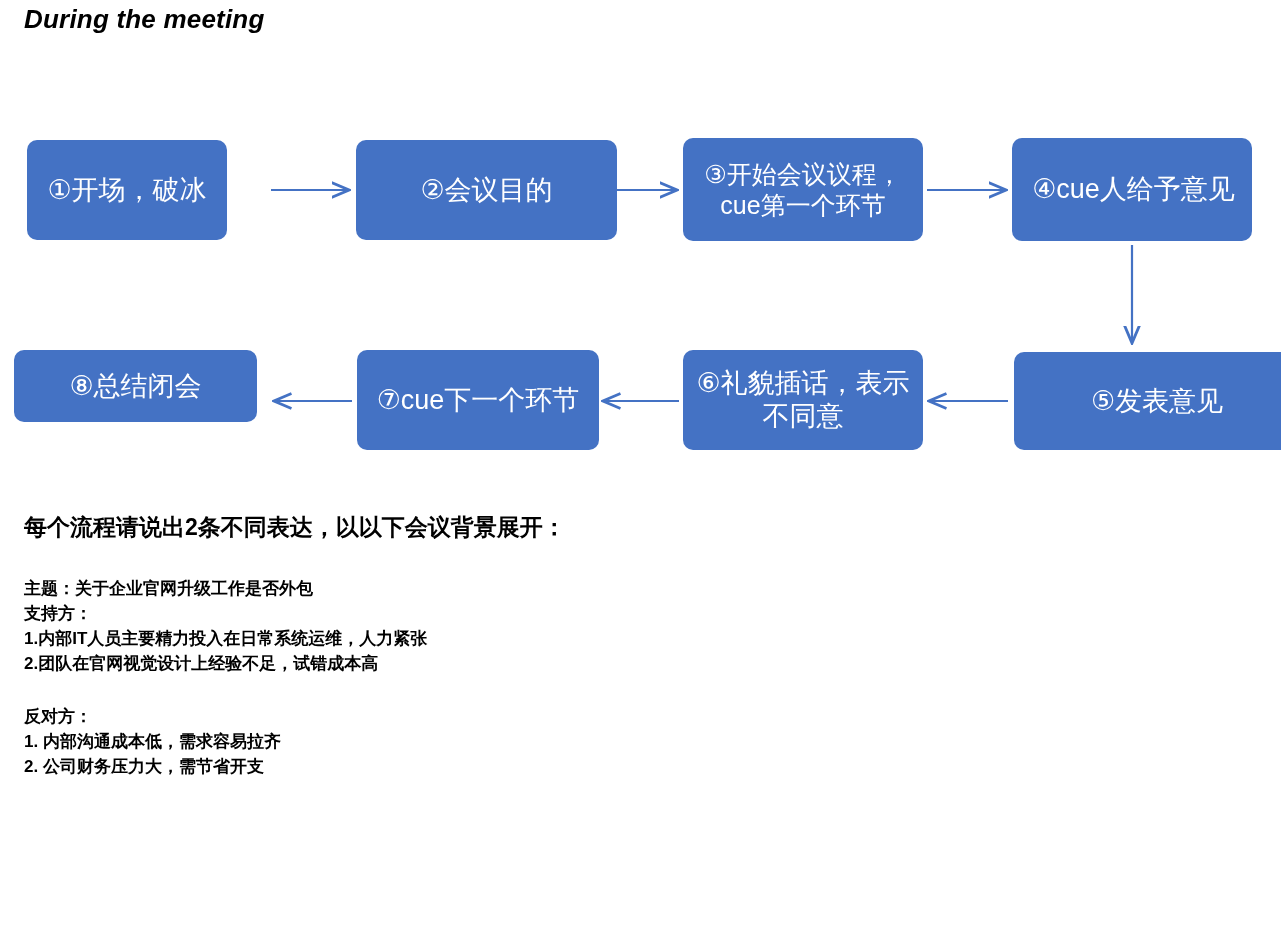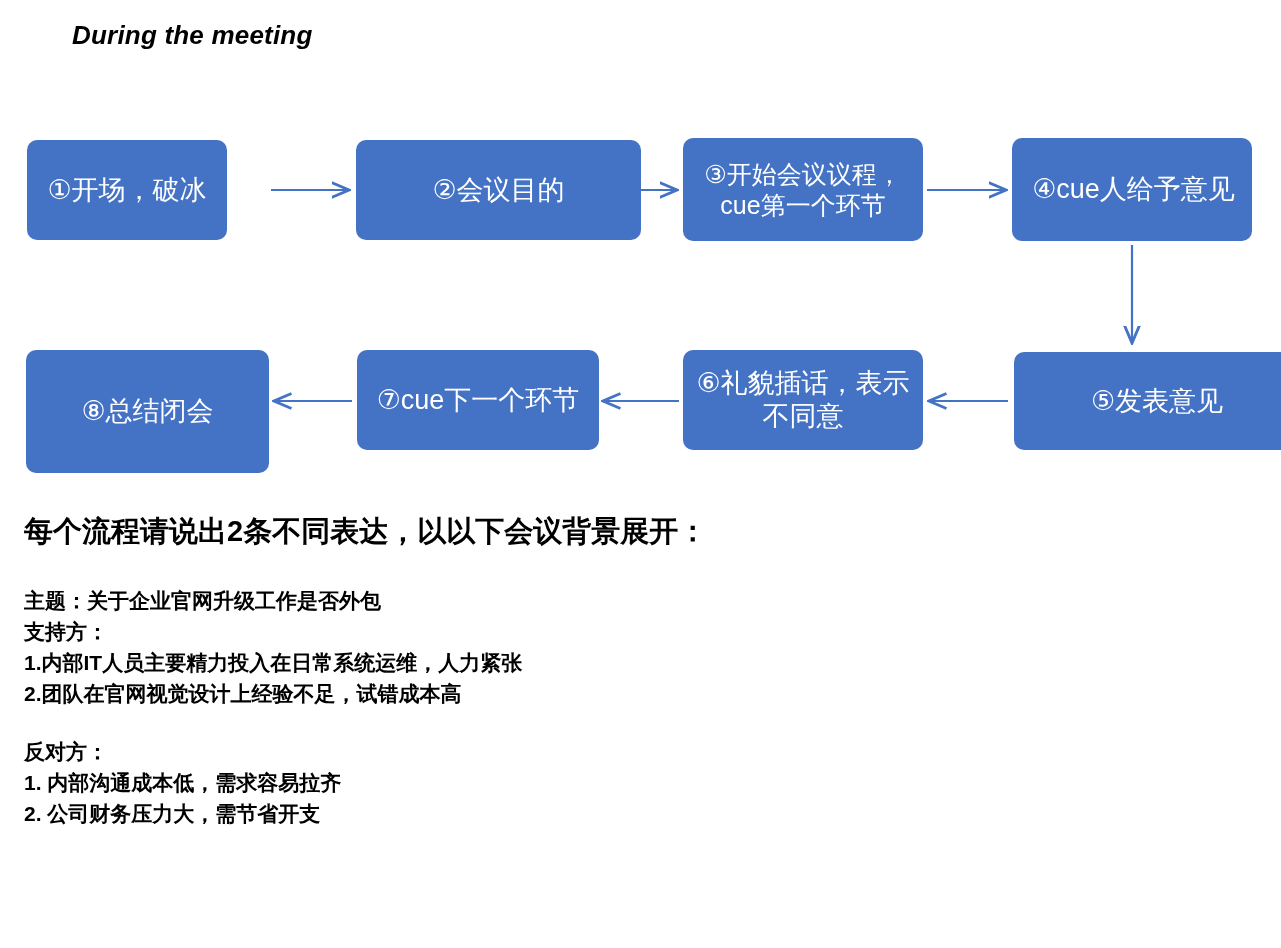--- a/index.html
+++ b/index.html
@@ -12,27 +12,26 @@
     height: 948px;
     position: relative;
     font-family: "Liberation Sans", "DejaVu Sans", sans-serif;
     color: #000000;
     overflow: hidden;
   }
 
   .slide-title {
     position: absolute;
     left: 24px;
-    top: 20px;
+    top: 4px;
     font-size: 26px;
     font-weight: bold;
     font-style: italic;
     letter-spacing: 0.2px;
     color: #000000;
-    margin-left: 48px;
   }
 
   
   .flow {
     position: absolute;
     left: 0;
     top: 120px;
     width: 1281px;
     height: 350px;
   }
@@ -51,54 +50,54 @@
     padding: 4px 8px;
     box-sizing: border-box;
     white-space: pre-line;
   }
   .node.small {
     font-size: 25px;
   }
 
   
   #node1 { left: 27px;  top: 20px;  width: 200px; height: 100px; }
-  #node2 { left: 356px; top: 20px;  width: 285px; height: 100px; }
+  #node2 { left: 356px; top: 20px;  width: 261px; height: 100px; }
   #node3 { left: 683px; top: 18px;  width: 240px; height: 103px; }
   #node4 { left: 1012px;top: 18px;  width: 240px; height: 103px; padding-left: 11px; }
   
   #node5 { left: 1014px;top: 232px; width: 286px; height: 98px; }
   #node6 { left: 683px;  top: 230px; width: 240px; height: 100px; }
   #node7 { left: 357px;  top: 230px; width: 242px; height: 100px; }
-  #node8 { left: 26px;   top: 230px; width: 243px; height: 123px; text-align: right; }
+  #node8 { left: 14px;   top: 230px; width: 243px; height: 72px; text-align: right; }
 
   .arrow-svg {
     position: absolute;
     left: 0;
     top: 0;
     width: 1281px;
     height: 350px;
     overflow: visible;
     pointer-events: none;
   }
 
   
   .body-text {
     position: absolute;
     left: 24px;
     top: 512px;
     width: 1220px;
   }
   .prompt-line {
-    font-size: 29px;
+    font-size: 23px;
     font-weight: bold;
     color: #000000;
     margin-bottom: 34px;
   }
   .ctx-line {
-    font-size: 21px;
+    font-size: 17px;
     font-weight: bold;
     color: #000000;
     line-height: 1.47;
   }
   .spacer {
     height: 28px;
   }
 </style>
 </head>
 <body>

